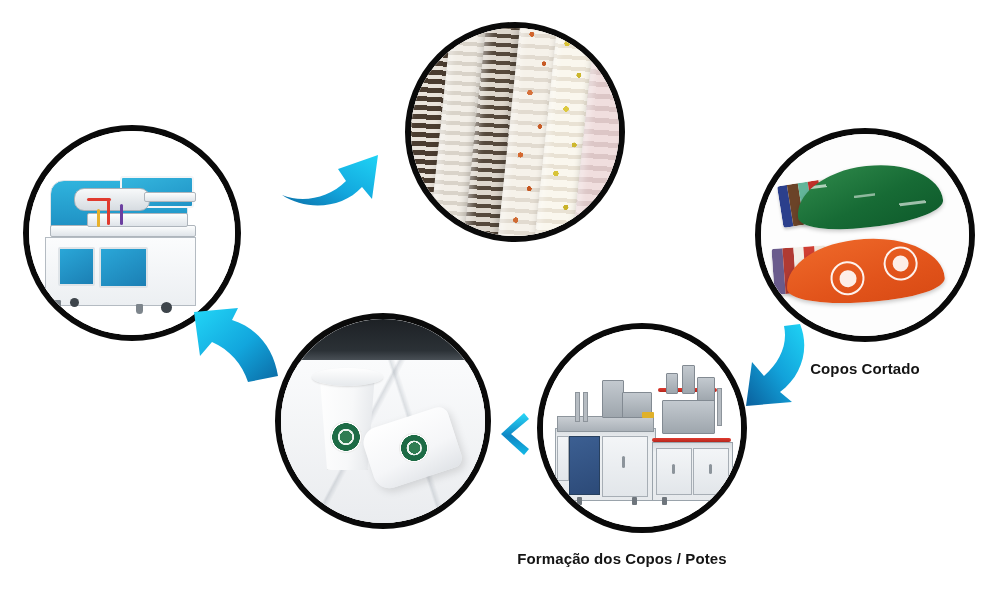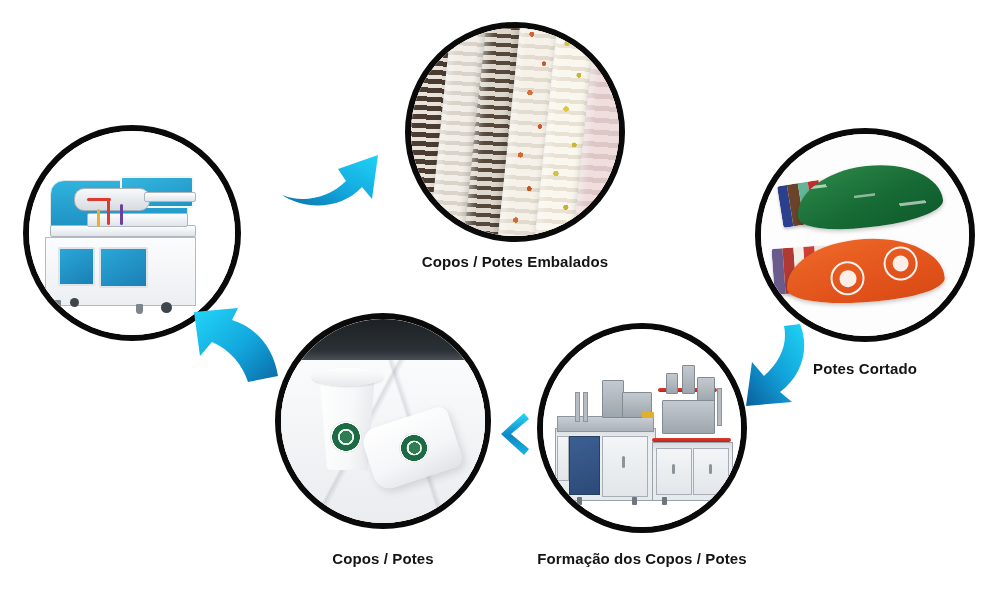--- a/index.html
+++ b/index.html
@@ -326,21 +326,20 @@
               <div class="dots"></div>
             </div>
           <div class="roll r5">
               <div class="dots"></div>
             </div>
           <div class="roll r6"></div>
         </div>
       </div>
     </div>
   </div>
-  <div class="caption" style="left:345px; top:253px; width:340px;">Copos / Potes Embalados</div>
 
   <div class="node" style="left:755px; top:128px; width:220px; height:214px;">
     <div class="circle" style="width:220px; height:214px;">
       <div class="photo">
         <div class="blanks">
           <div class="stack-edges edges-top">
             <span style="width:18%; background:#2b3f8c;"></span>
             <span style="width:20%; background:#6b4328;"></span>
             <span style="width:20%; background:#63b59a;"></span>
             <span style="width:20%; background:#c0302b;"></span>
@@ -357,21 +356,21 @@
             <span style="width:20%; background:#efe9df;"></span>
           </div>
           <div class="fan fan-orange">
             <div class="seal seal-a"></div>
             <div class="seal seal-b"></div>
           </div>
         </div>
       </div>
     </div>
   </div>
-  <div class="caption" style="left:745px; top:360px; width:240px;">Potes Cortado</div>
+  <div class="caption" style="left:745px; top:360px; width:240px;">Copos Cortado</div>
 
   <div class="node" style="left:537px; top:323px; width:210px; height:210px;">
     <div class="circle" style="width:210px; height:210px;">
       <div class="photo">
         <div class="machine-form">
           <div class="mf-base-l"></div>
           <div class="mf-base-r"></div>
           <div class="mf-blue"></div>
           <div class="mf-door" style="left:30%; top:54%; width:22%; height:30%;"></div>
           <div class="mf-handle" style="left:40%; top:64%; width:3px; height:12px;"></div>
@@ -394,38 +393,37 @@
           <div class="mf-post" style="left:88%; top:30%; width:3px; height:18%;"></div>
           <div class="mf-yellow" style="left:50%; top:42%; width:6%; height:3%;"></div>
           <div class="mf-foot" style="left:17%; top:85%; width:5px; height:8px;"></div>
           <div class="mf-foot" style="left:45%; top:85%; width:5px; height:8px;"></div>
           <div class="mf-foot" style="left:60%; top:85%; width:5px; height:8px;"></div>
           <div class="mf-foot" style="left:88%; top:85%; width:5px; height:8px;"></div>
         </div>
       </div>
     </div>
   </div>
-  <div class="caption" style="left:512px; top:550px; width:260px;">Formação dos Copos / Potes</div>
+  <div class="caption" style="left:492px; top:550px; width:260px;">Formação dos Copos / Potes</div>
 
   <div class="node" style="left:275px; top:313px; width:216px; height:216px;">
     <div class="circle" style="width:216px; height:216px;">
       <div class="photo">
         <div class="cups">
           <div class="cups-top-band"></div>
           <div class="marble"></div>
           <div class="cup-up"></div>
           <div class="cup-rim"></div>
           <div class="logo" style="left:24%; top:50%; width:32px; height:32px;"></div>
           <div class="cup-tilt"></div>
           <div class="logo" style="left:58%; top:56%; width:30px; height:30px;"></div>
         </div>
       </div>
     </div>
   </div>
-  <div class="caption" style="left:283px; top:550px; width:200px;">Copos / Potes</div>
 
   <div class="node" style="left:23px; top:125px; width:218px; height:216px;">
     <div class="circle" style="width:218px; height:216px;">
       <div class="photo">
         <div class="machine-pack">
           <div class="mp-hood"></div>
           <div class="mp-panel"></div>
           <div class="mp-body"></div>
           <div class="mp-window" style="left:14%; top:57%; width:16%; height:17%;"></div>
           <div class="mp-window" style="left:34%; top:57%; width:22%; height:18%;"></div>

